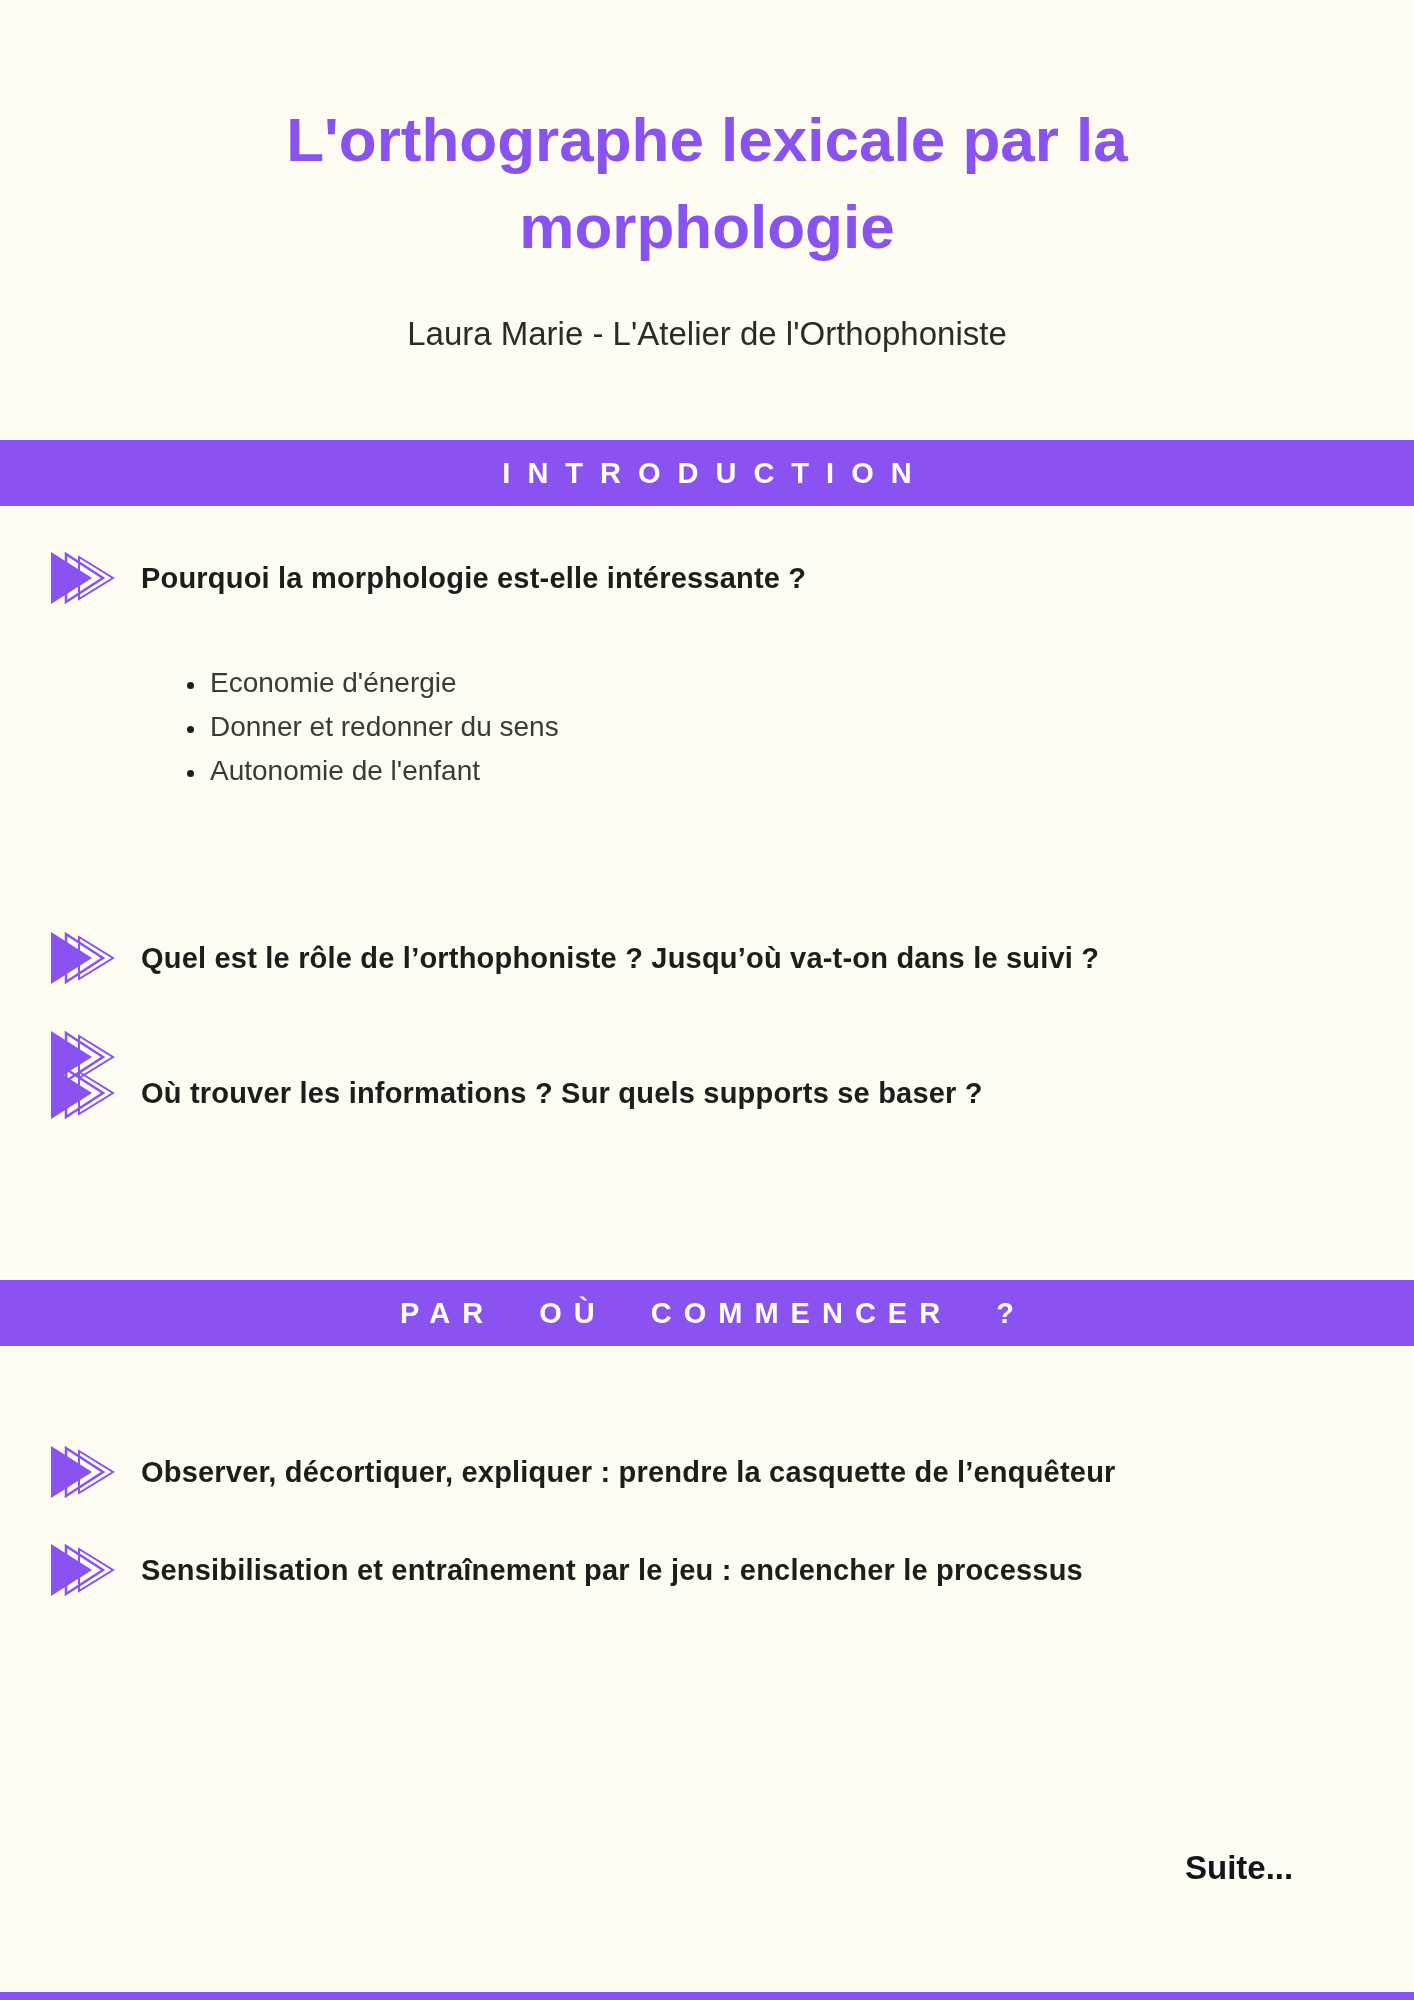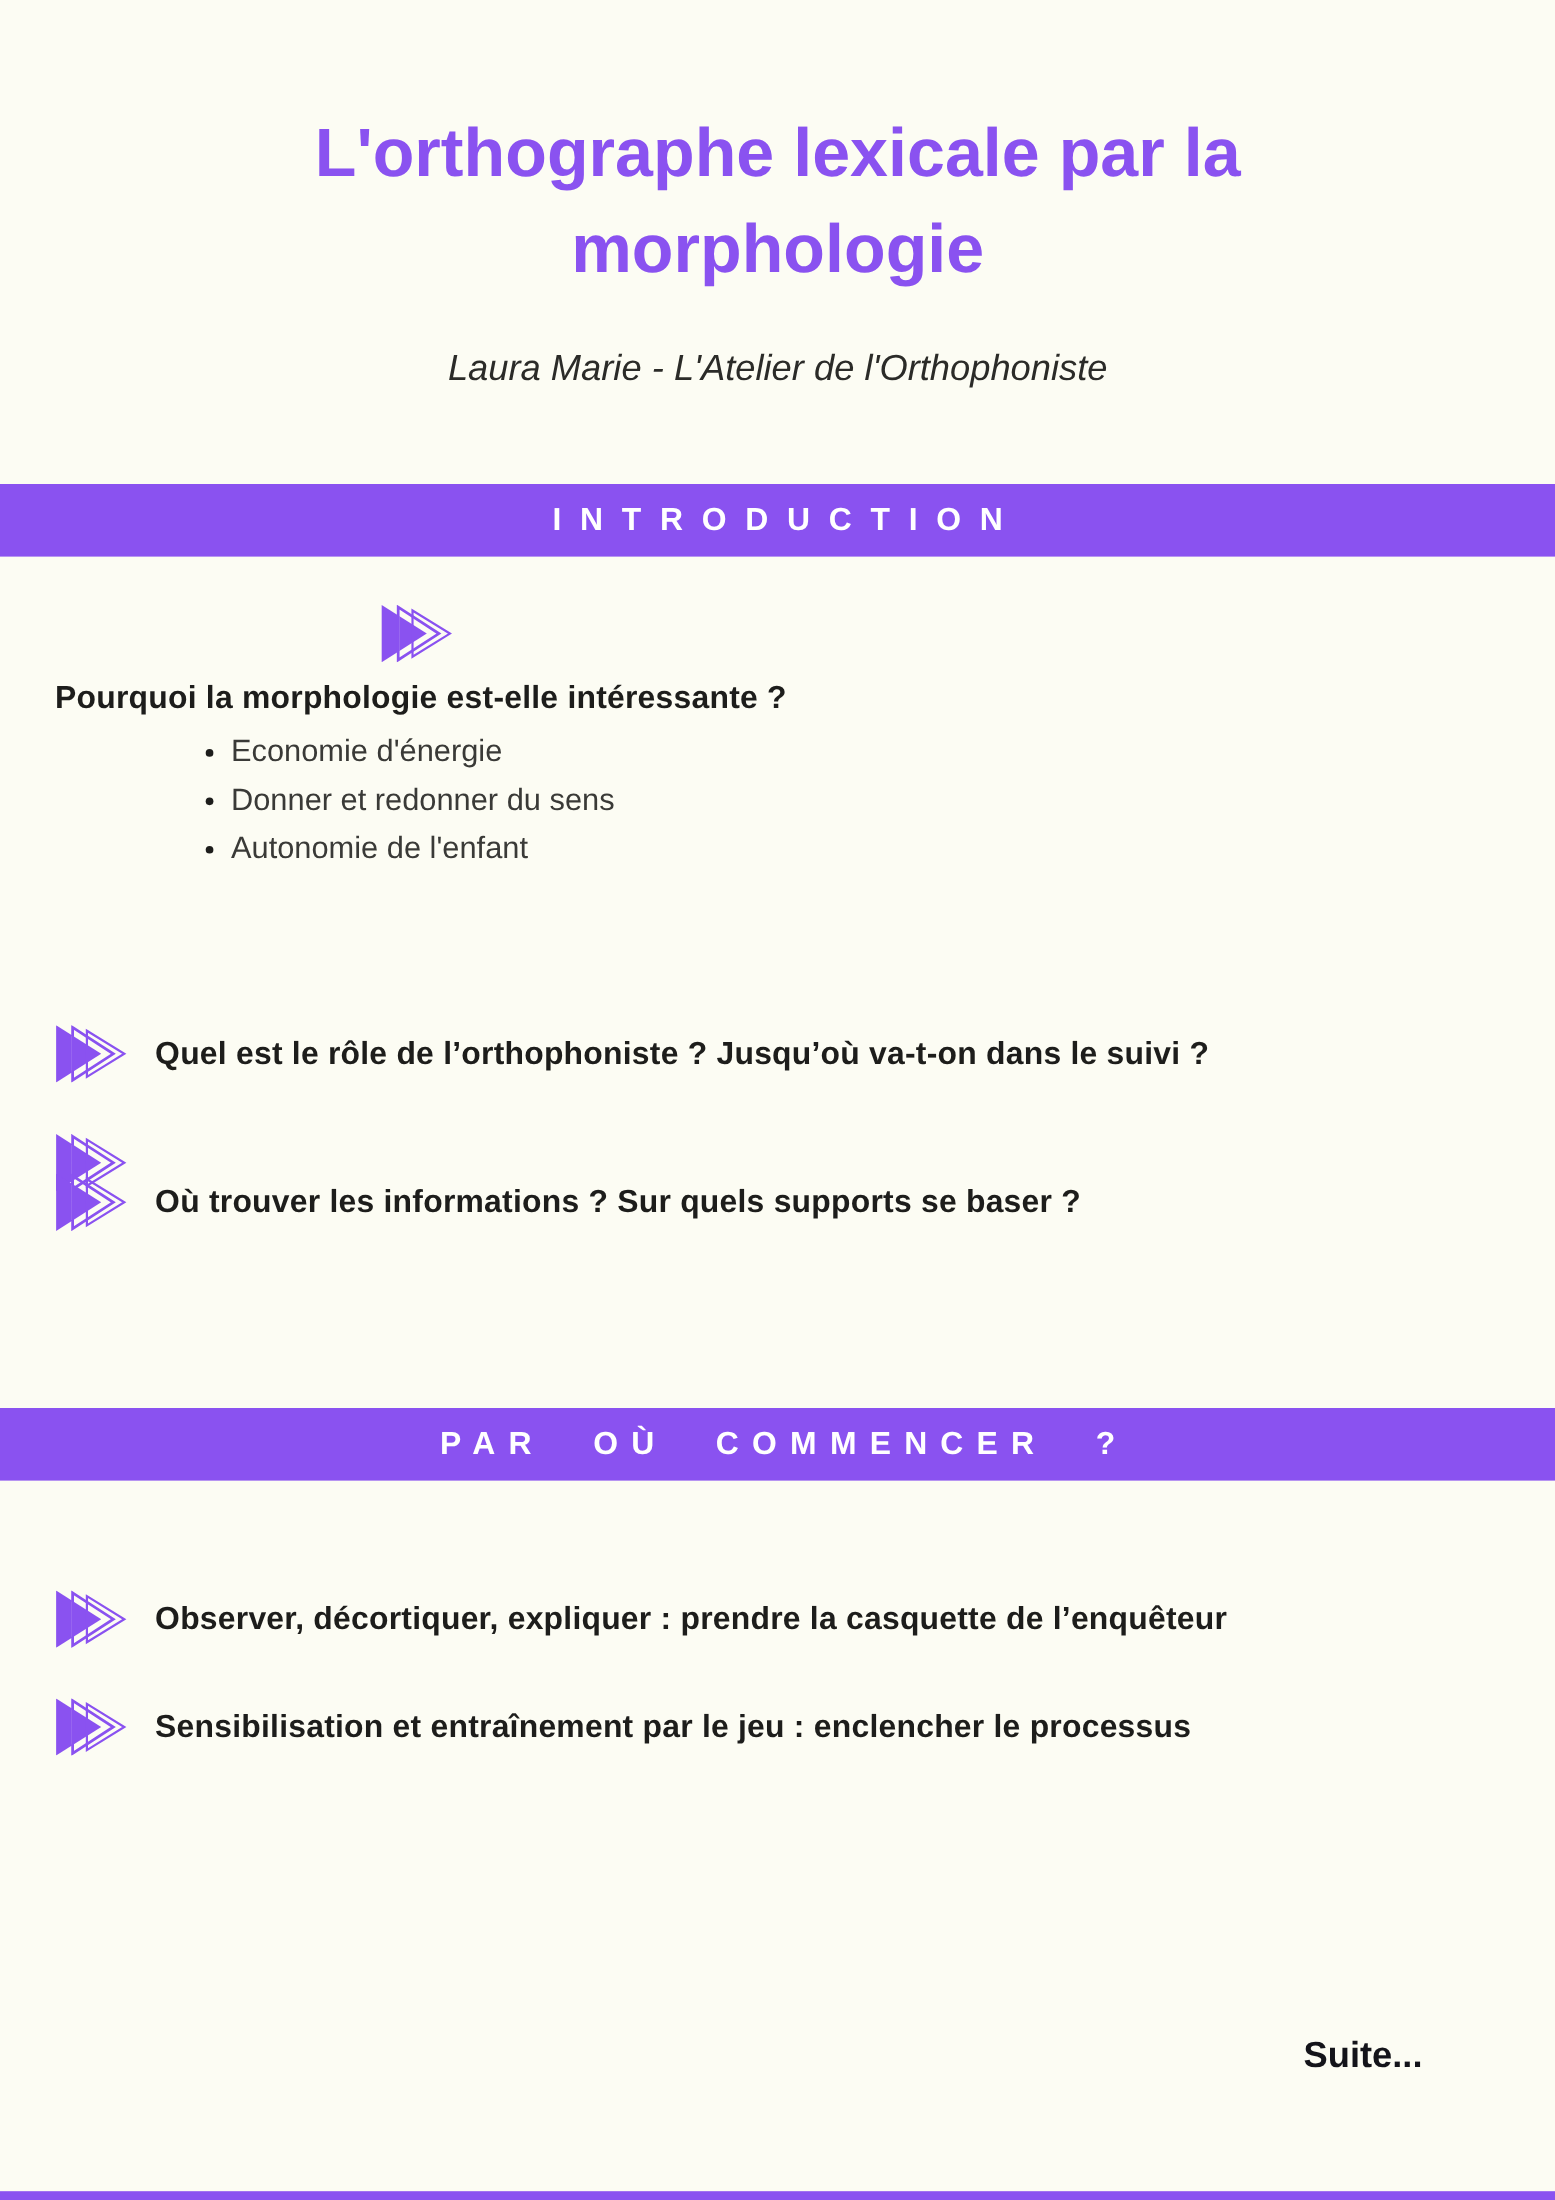--- a/index.html
+++ b/index.html
@@ -31,21 +31,20 @@
     line-height: 87px;
     margin: 0;
   }
   .title-line { display: block; }
   .subtitle {
     position: absolute;
     top: 315px;
     left: 0;
     width: 100%;
     text-align: center;
-    font-style: italic;
     font-size: 33px;
     font-weight: 400;
     color: #2B2B28;
     margin: 0;
   }
   .banner {
     position: absolute;
     left: 0;
     width: 100%;
     height: 66px;
@@ -61,21 +60,21 @@
   .banner-2 { top: 1280px; letter-spacing: 12px; word-spacing: 24px; text-indent: 12px; }
   .item-row {
     position: absolute;
     left: 50px;
     height: 56px;
     display: flex;
     align-items: center;
     gap: 17px;
     white-space: nowrap;
   }
-  .row-q1 { top: 550px; flex-direction: column; }
+  .row-q1 { top: 550px; }
   .row-q2 { top: 830px; }
   .row-q3 { top: 930px; }
   .row-q4 { top: 1029px; }
   .row-q5 { top: 1065px; }
   .row-s2a { top: 1444px; }
   .row-s2b { top: 1542px; }
   .chevrons { color: var(--accent); display: inline-flex; flex: 0 0 auto; }
   .chevrons svg { display: block; }
   .item-text {
     font-size: 29px;

